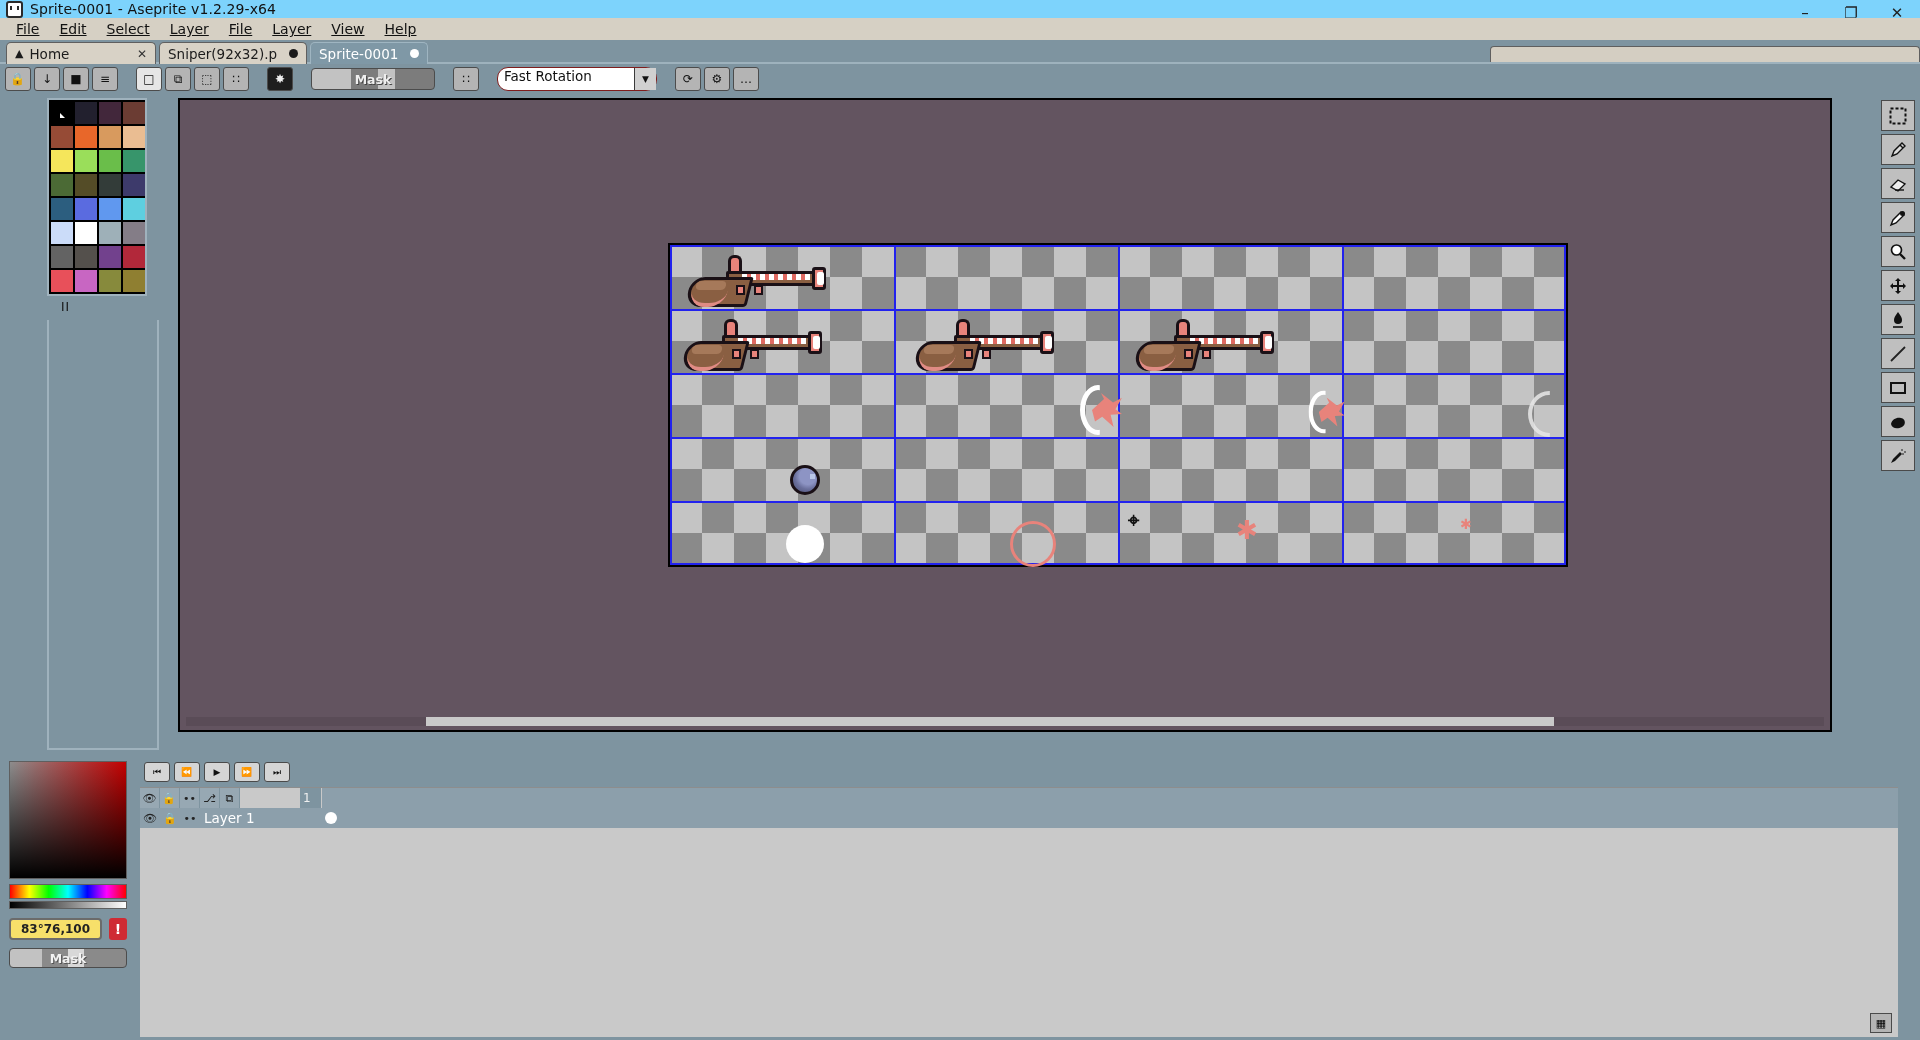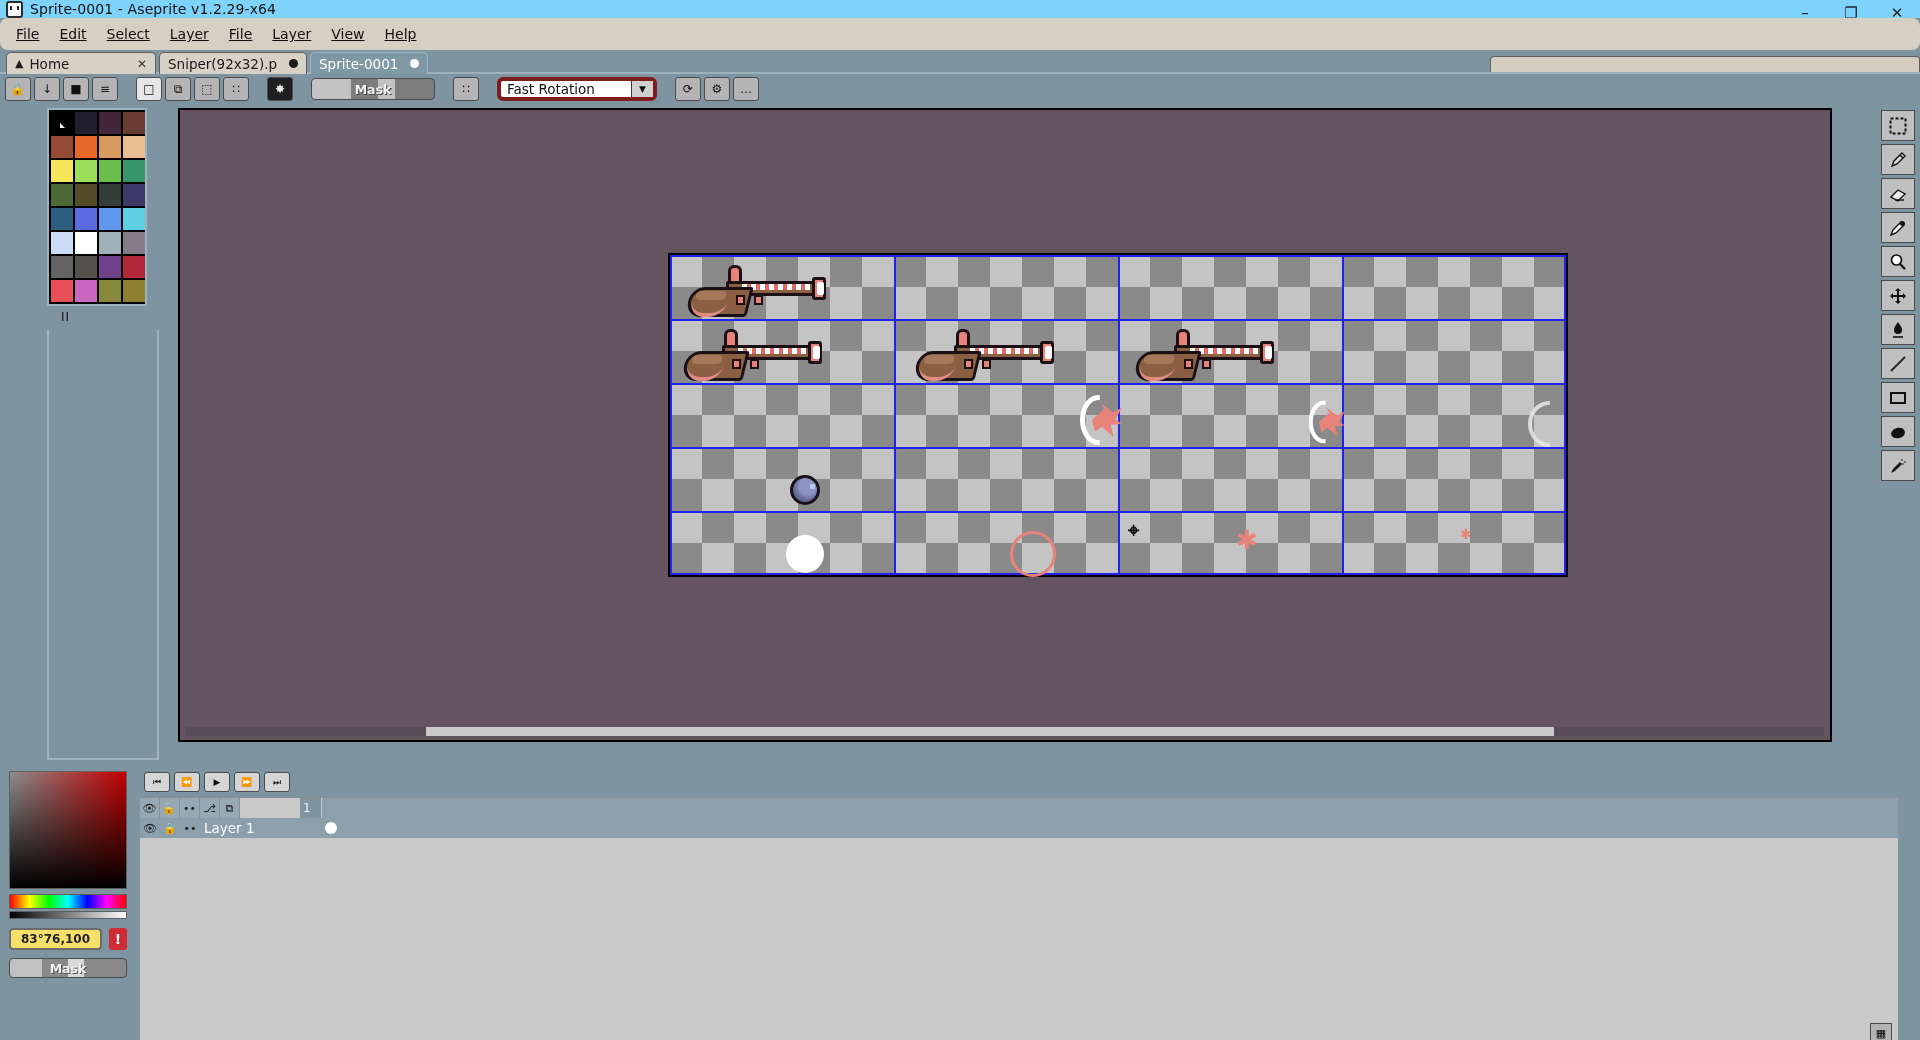--- a/index.html
+++ b/index.html
@@ -30,22 +30,22 @@
   #title-icon:after { right: 2px; }
   #title-text { font-size: 14px; color: #111; letter-spacing: .1px; }
   #win-controls { position: absolute; right: 0; top: 0; height: 26px; display: flex; }
   .win-btn {
     width: 46px; height: 26px; display: flex; align-items: center;
     justify-content: center; color: #222; font-size: 15px; line-height: 1;
   }
 
   
   #menubar {
-    height: 32px; background: #d6d0c4; display: flex; align-items: center;
-    padding-left: 6px; font-size: 14px; color: #111; border-radius: 8px;
+    height: 22px; background: #d6d0c4; display: flex; align-items: center;
+    padding-left: 6px; font-size: 14px; color: #111;
   }
   .menu-item { padding: 2px 10px; cursor: default; }
   .menu-item u { text-decoration: underline; }
 
   
   #tabbar {
     height: 24px; background: #7e94a0; display: flex; align-items: flex-end;
     padding-left: 6px; position: relative;
   }
   #tabbar:after {
@@ -91,22 +91,22 @@
   .tbtn.dark  { background: #1e1e1e; color: #eee; }
   .gap { width: 12px; }
   #mask-slider {
     width: 124px; height: 22px; border: 1px solid #4c4c4c; border-radius: 4px;
     background: linear-gradient(to right,#c2c2c2 0 32%,#7c7c7c 32% 54%,#c2c2c2 54% 68%,#7c7c7c 68% 100%);
     display: flex; align-items: center; justify-content: center;
     color: #efefef; font-size: 12.5px; font-weight: bold;
     text-shadow: 1px 1px 0 #444;
   }
   #rot-combo {
-    width: 160px; height: 24px; background: #fff; border: 4px solid #7f1d1d;
-    border-radius: 6px; display: flex; align-items: flex-end;
+    width: 160px; height: 24px; background: #fff; border: 1px solid #7f1d1d;
+    border-radius: 11px; display: flex; align-items: flex-start;
     font-size: 13.5px; color: #111; padding-left: 6px; position: relative;
   }
   #rot-combo .arrow {
     position: absolute; right: 0; top: 0; bottom: 0; width: 22px;
     background: #d0d0d0; border-left: 1px solid #3a3a3a;
     display: flex; align-items: center; justify-content: center; font-size: 9px;
   }
 
   
   #body { display: flex; height: 664px; }

